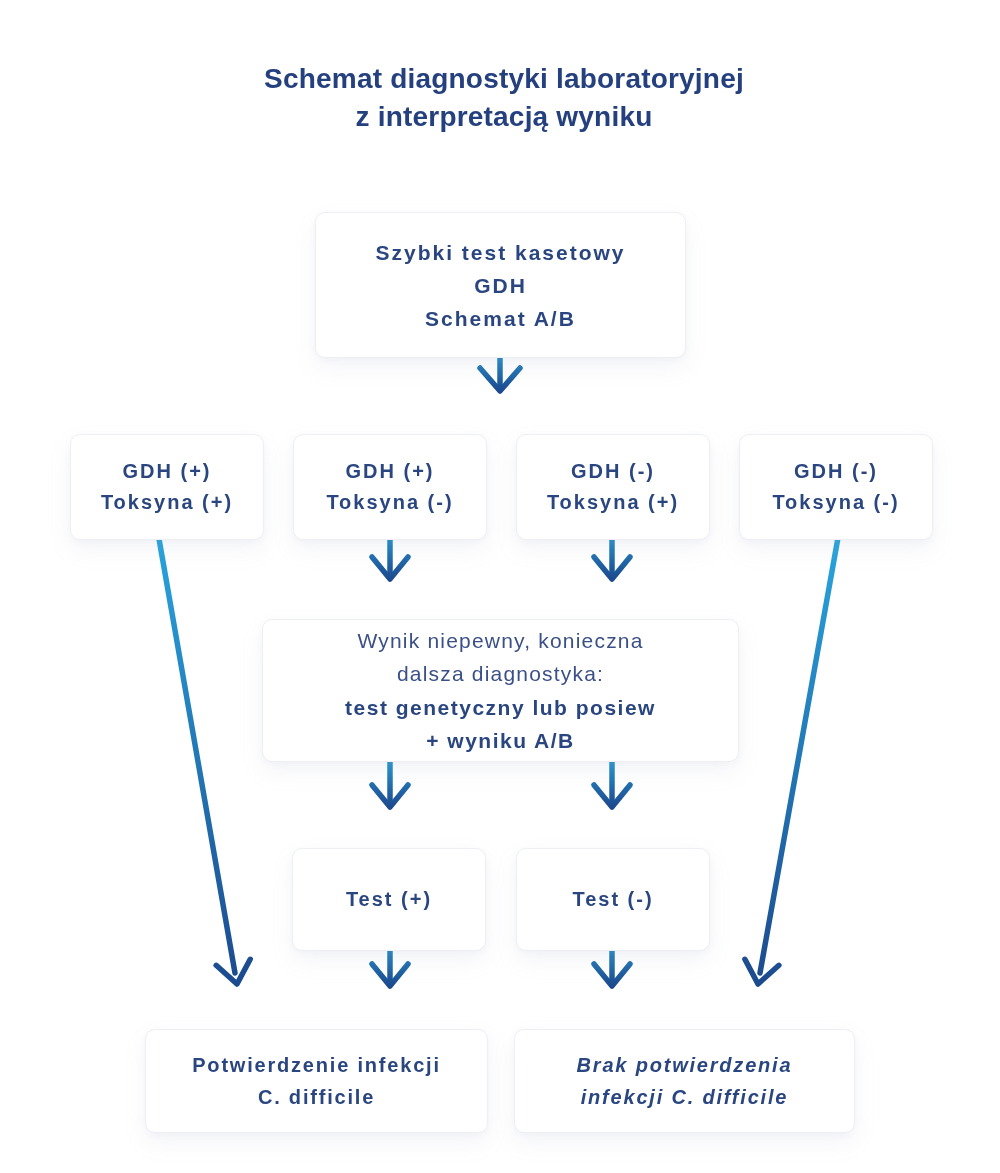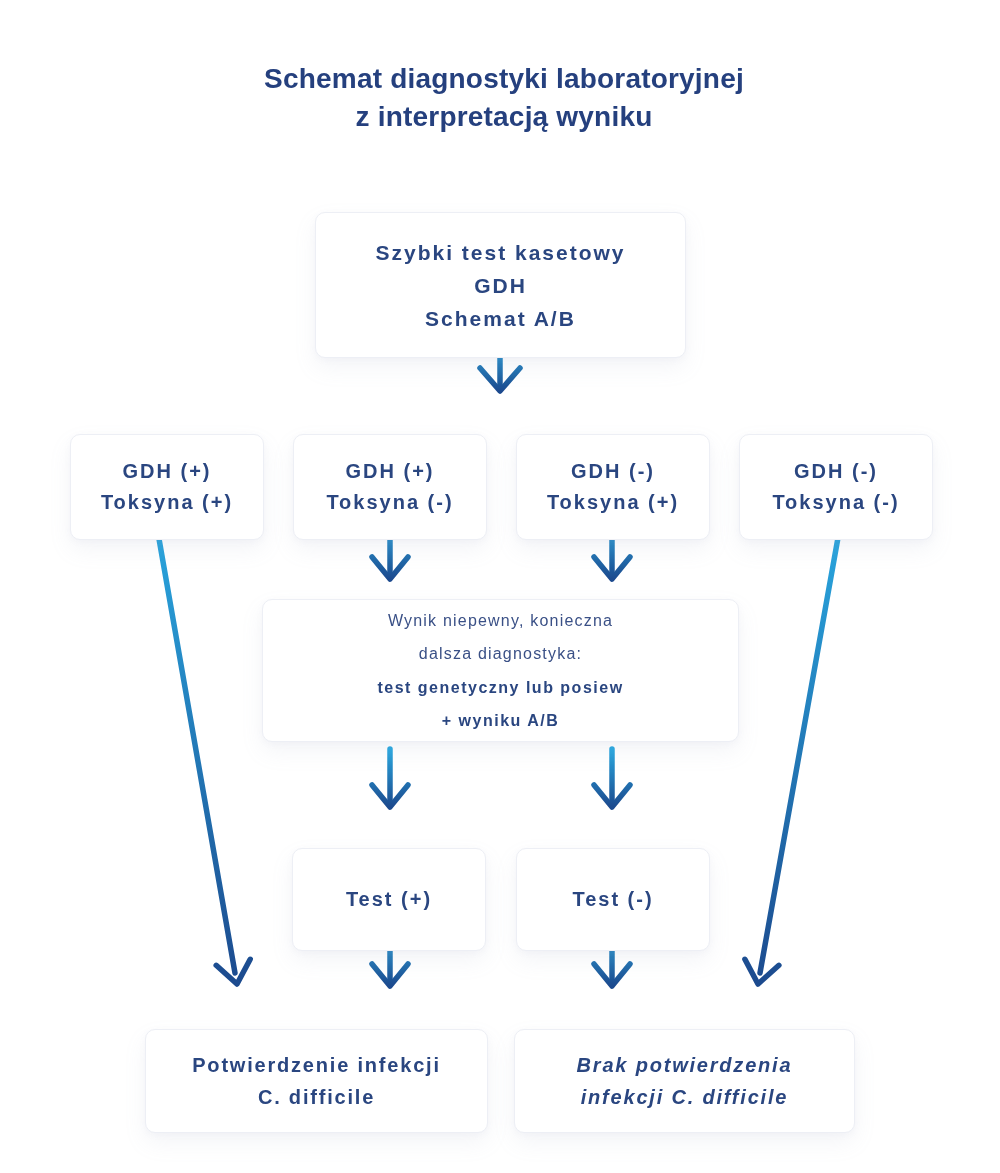--- a/index.html
+++ b/index.html
@@ -52,21 +52,21 @@
     color:var(--node-text);
     font-weight:700;
     margin-top:30px;
   }
   .box-start{ left:315px; top:182px; width:371px; height:146px; font-size:21px; line-height:33px; letter-spacing:2px; }
   .box-result{ top:404px; width:194px; height:106px; font-size:20px; line-height:31px; letter-spacing:2px; }
   .box-result-1{ left:70px; }
   .box-result-2{ left:293px; }
   .box-result-3{ left:516px; }
   .box-result-4{ left:739px; }
-  .box-uncertain{ left:262px; top:569px; width:477px; height:143px; font-size:16px; line-height:33.5px; letter-spacing:1.5px; }
+  .box-uncertain{ left:262px; top:589px; width:477px; height:143px; font-size:21px; line-height:33.5px; letter-spacing:1.5px; }
   .box-uncertain .soft{ font-weight:400; color:var(--node-text-soft); letter-spacing:1.2px; }
   .box-test{ top:818px; width:194px; height:103px; font-size:20px; letter-spacing:2px; }
   .box-test-pos{ left:292px; }
   .box-test-neg{ left:516px; }
   .box-final{ width:343px; height:104px; font-size:20px; line-height:32px; letter-spacing:1.8px; }
   .box-final-confirmed{ left:145px; top:999px; }
   .box-final-notconfirmed{ left:514px; top:999px; width:341px;font-style:italic; }
   .line{ display:block; }
 </style>
 </head>

